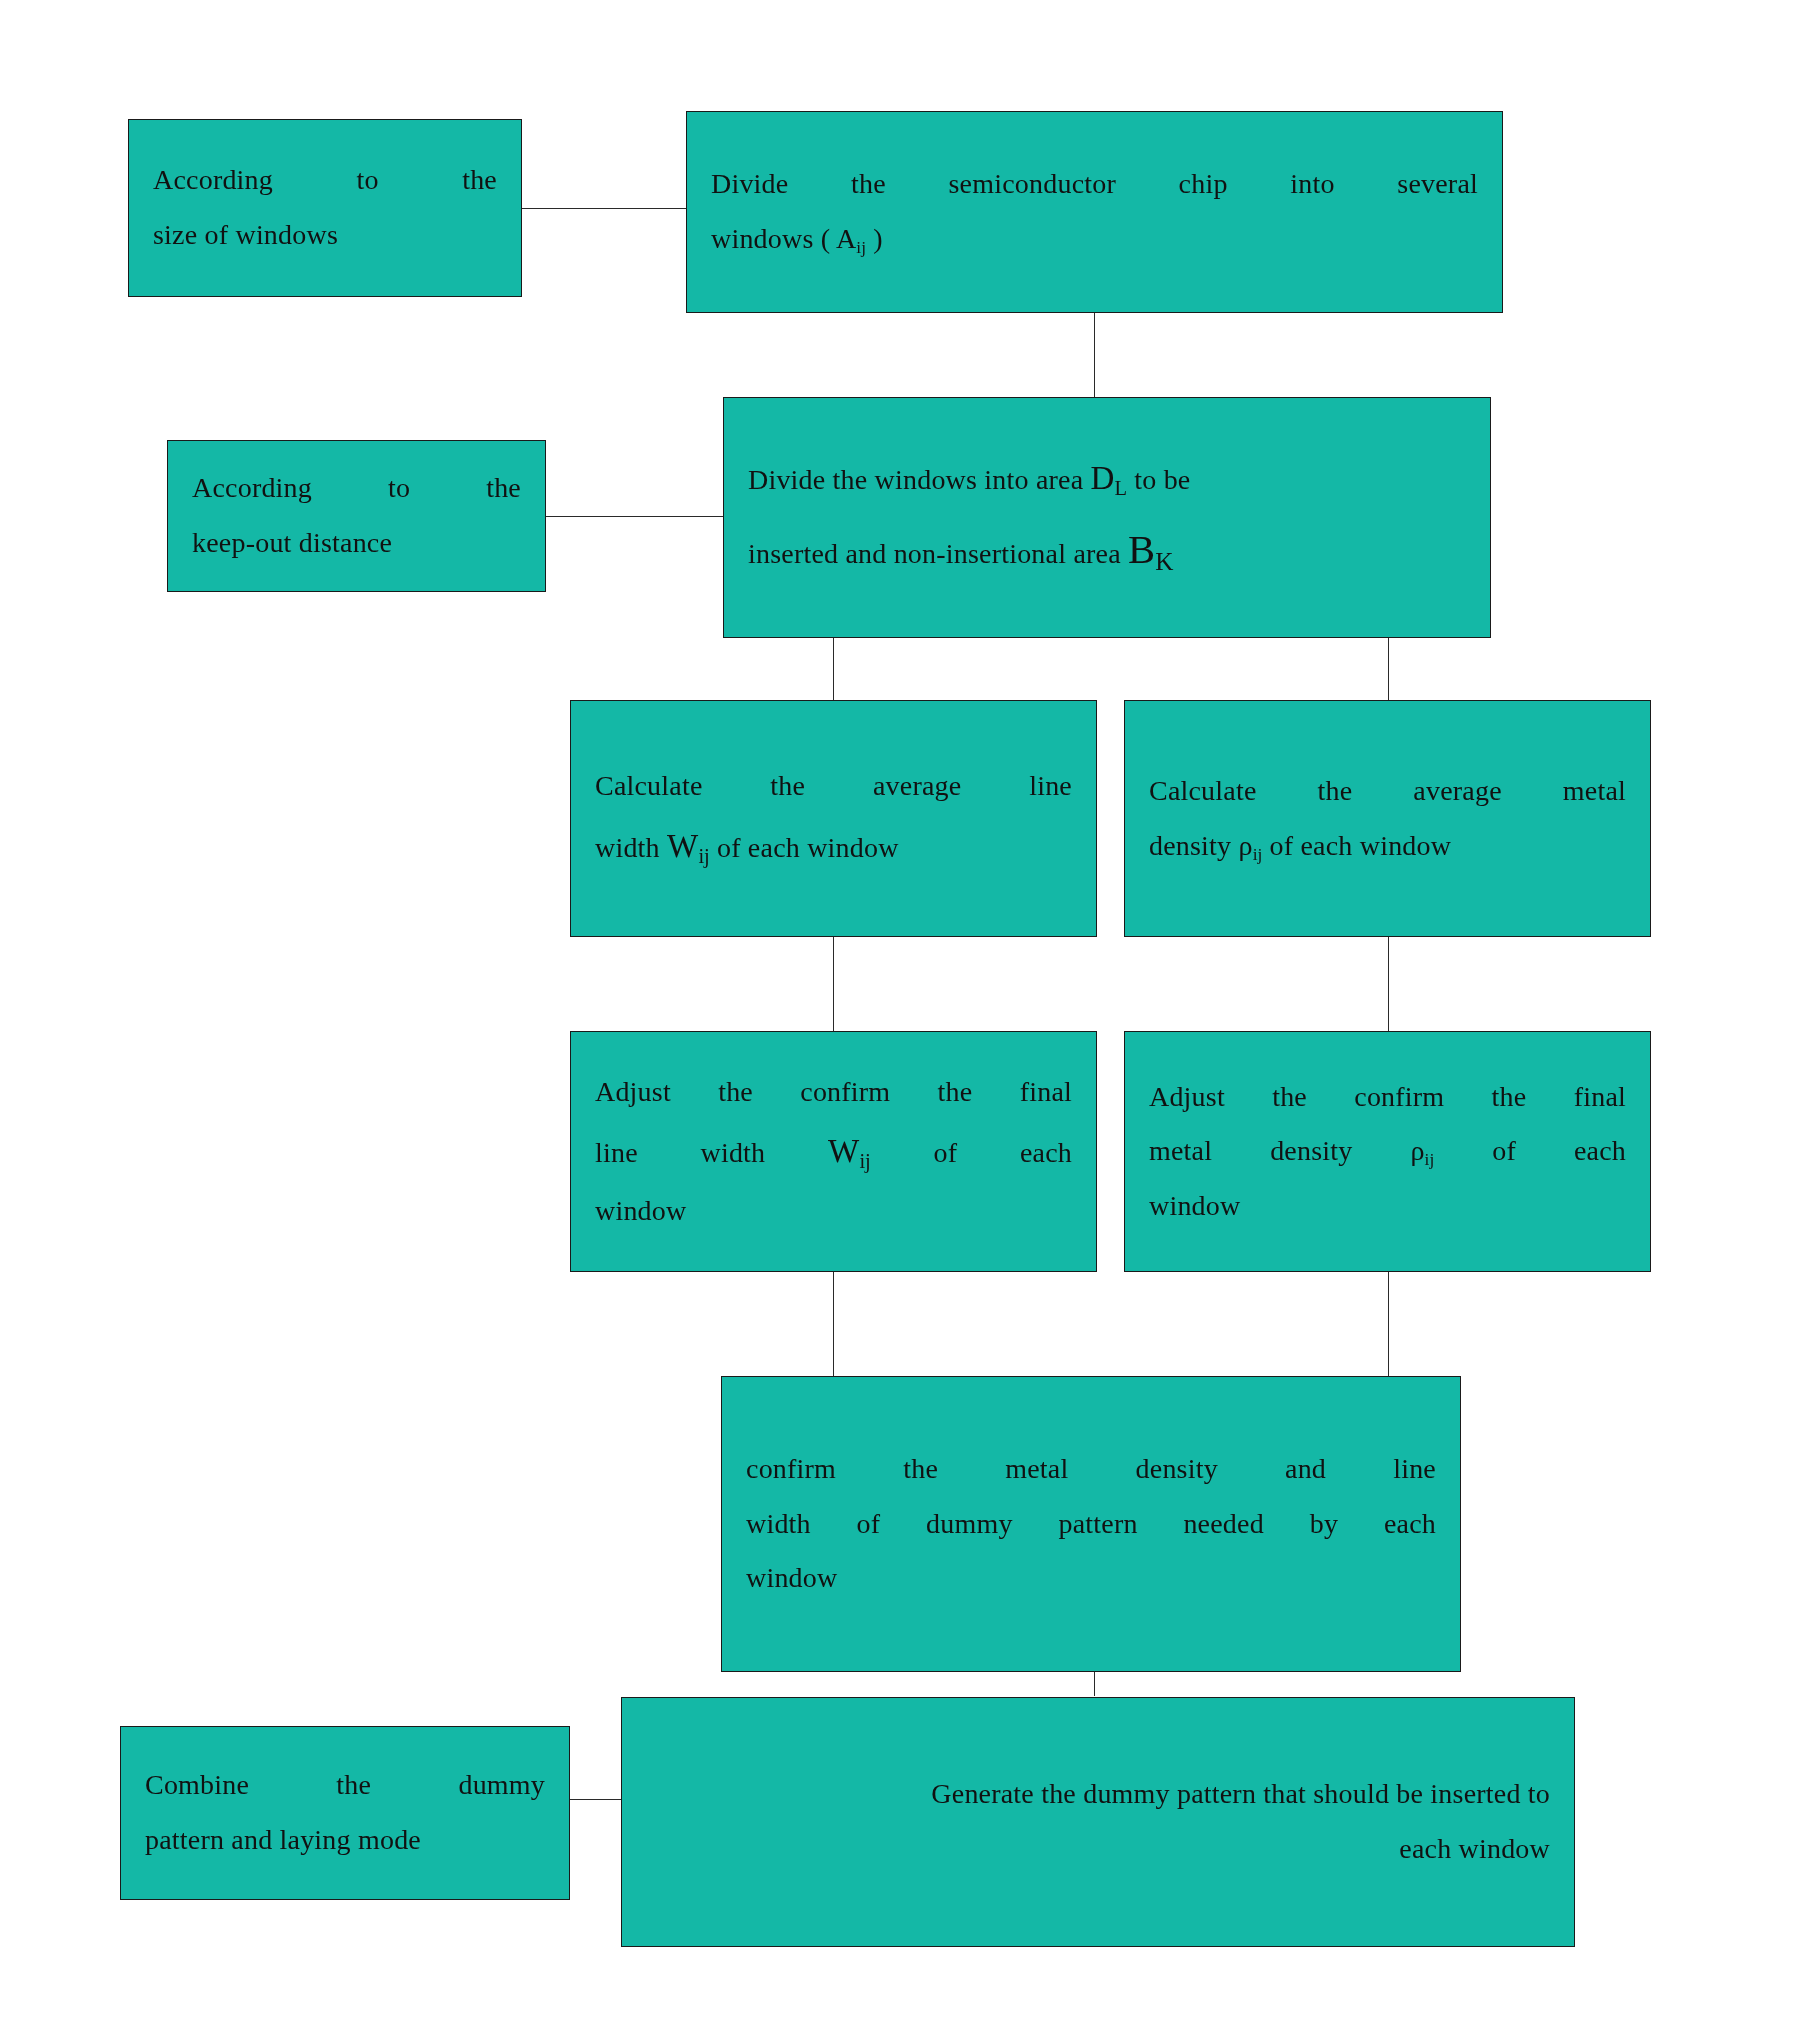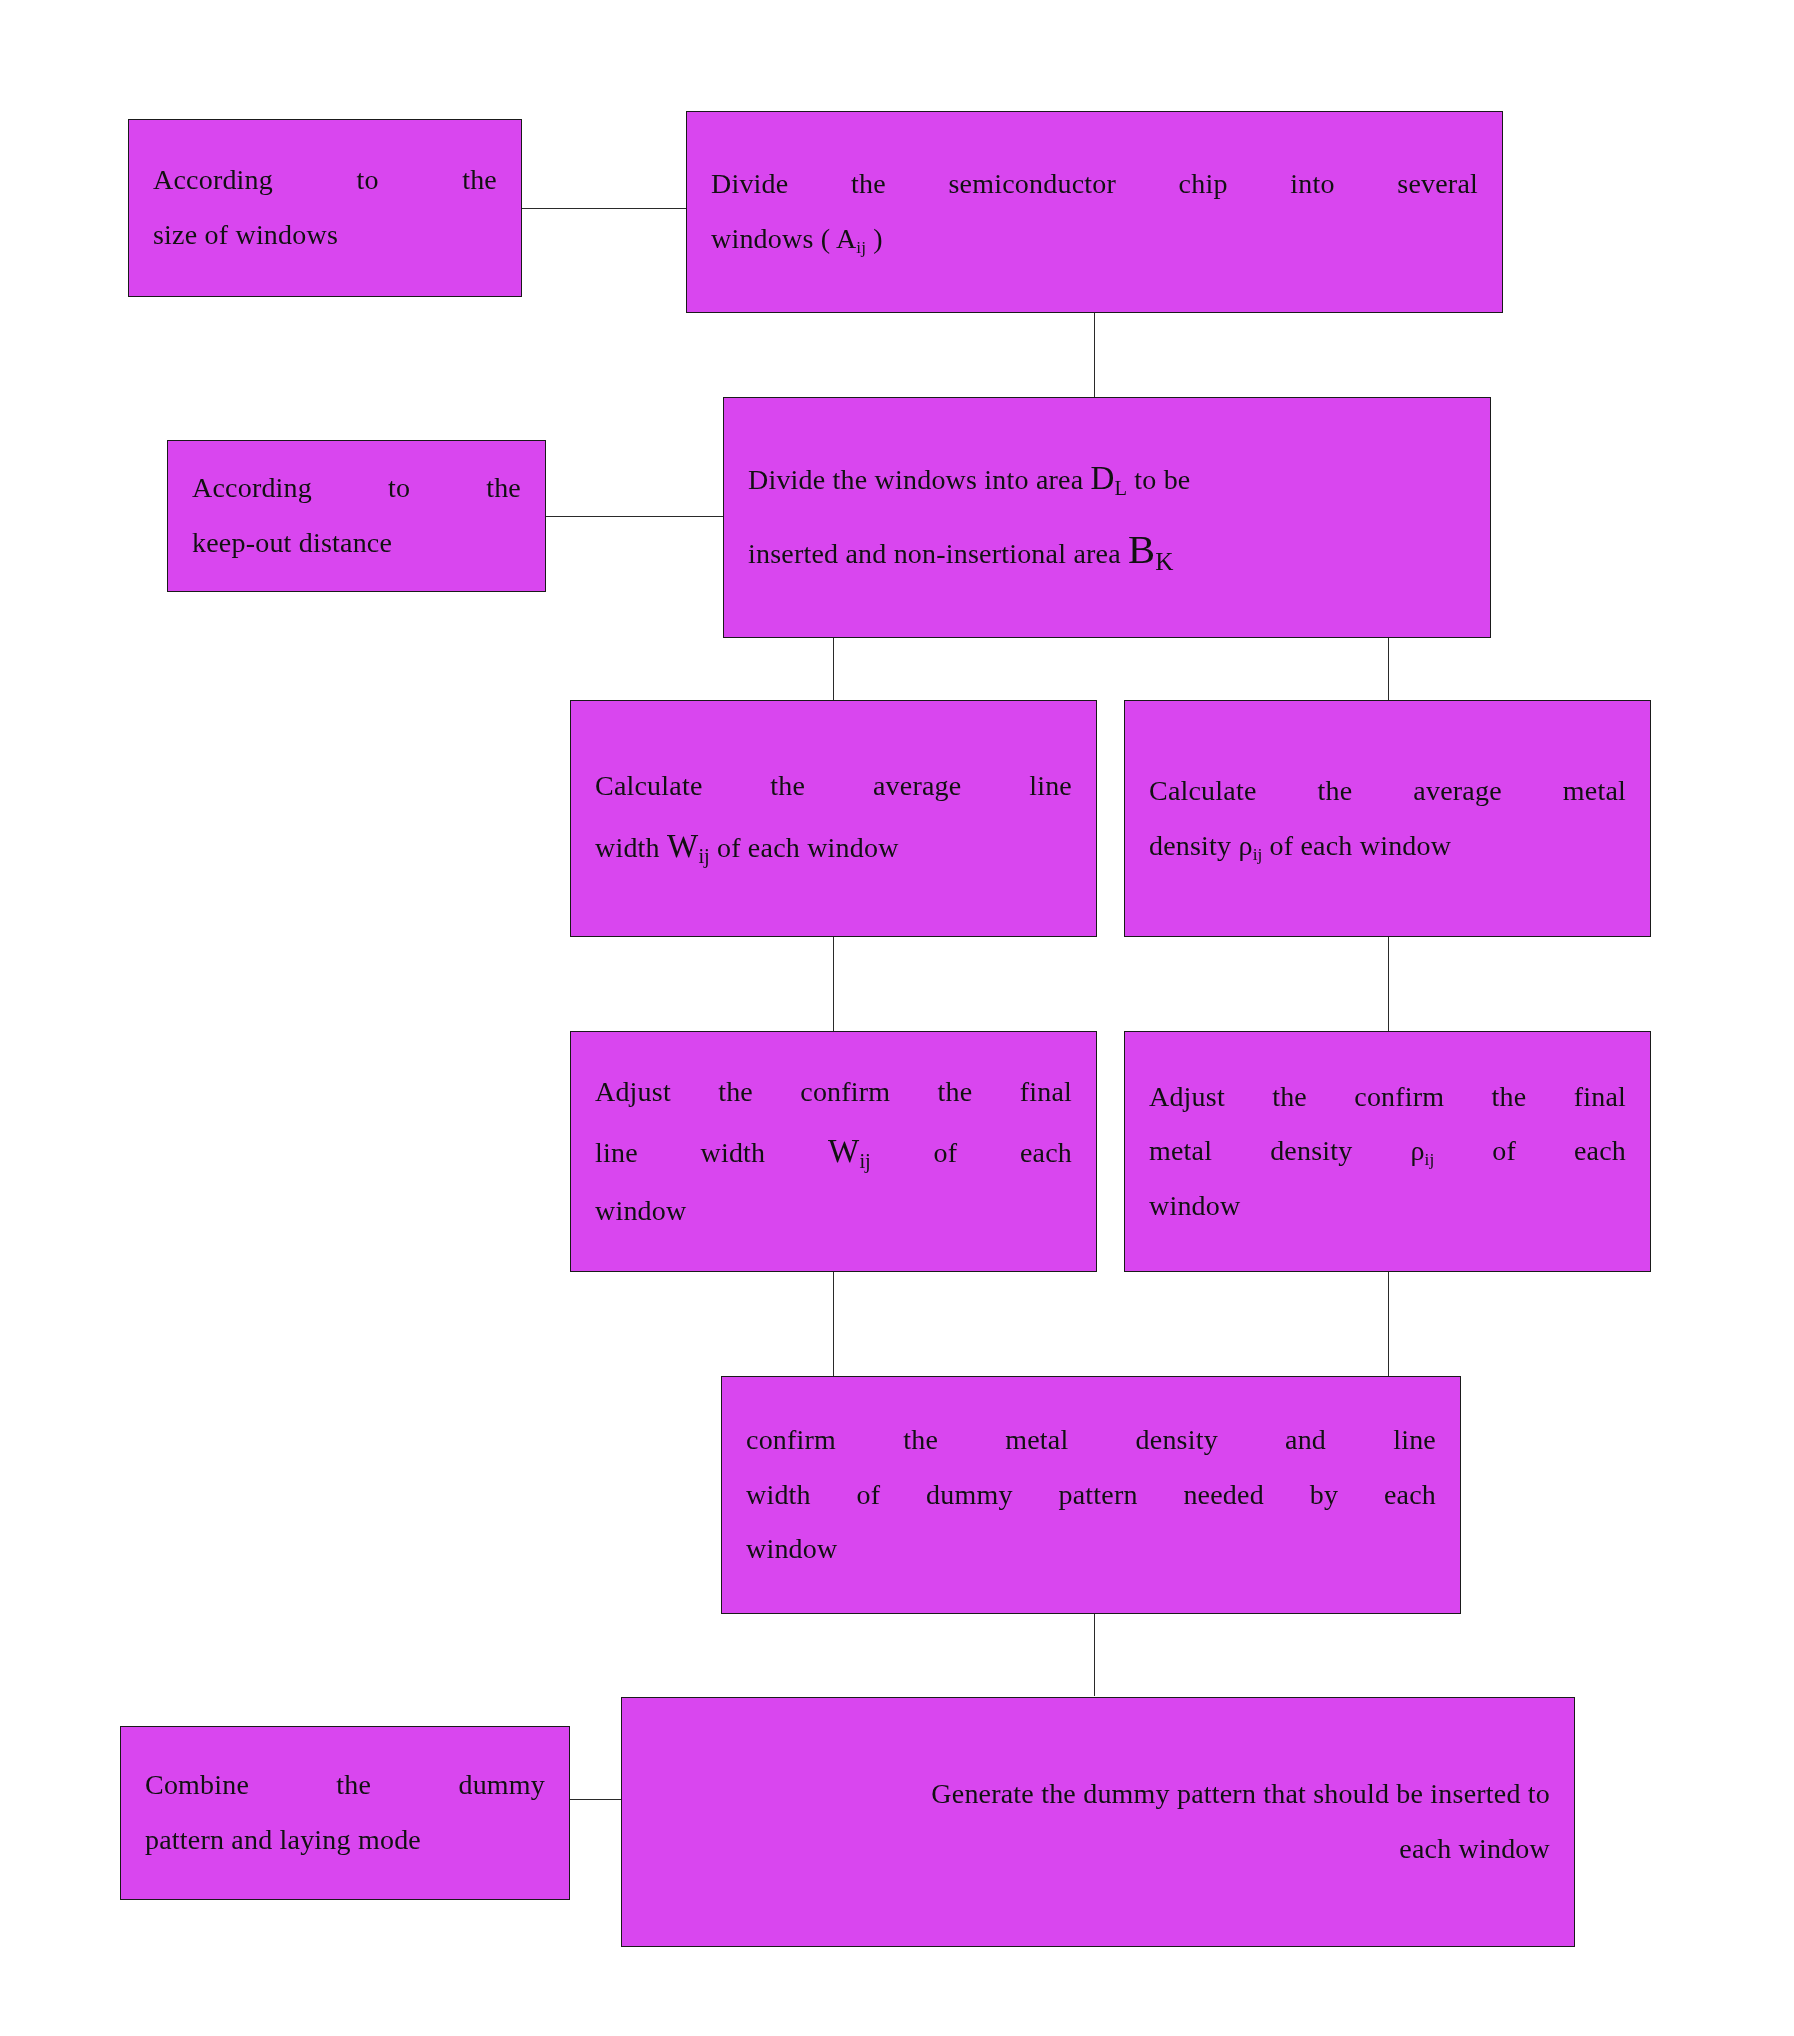--- a/index.html
+++ b/index.html
@@ -17,21 +17,21 @@
     height: 2037px;
     background: #ffffff;
     overflow: hidden;
   }
 
   
   .node {
     position: absolute;
     box-sizing: border-box;
     border: 1.9px solid #1a1a1a;
-    background: #d946ef;
+    background: #14b8a6;
     display: flex;
     flex-direction: column;
     justify-content: center;
     z-index: 3;
   }
   .node .txt {
     display: block;
     font-size: 28px;
     line-height: 1.95;
     color: #111111;
@@ -145,21 +145,21 @@
     <span class="txt"><span>line width </span><span class="var mid"><span>W</span><sub>ij</sub></span><span>  of each</span></span>
     <span class="txt lastline">window</span>
   </div>
 
   <div class="node justify" style="left:1124px; top:1031px; width:527px; height:241px;">
     <span class="txt">Adjust the confirm the final</span>
     <span class="txt"><span>metal density </span><span class="var"><span>ρ</span><sub>ij</sub></span><span>  of each</span></span>
     <span class="txt lastline">window</span>
   </div>
 
-  <div class="node justify" style="left:721px; top:1376px; width:740px; height:238px;">
+  <div class="node justify" style="left:721px; top:1376px; width:740px; height:296px;">
     <span class="txt">confirm the metal density and line</span>
     <span class="txt">width of dummy pattern needed by each</span>
     <span class="txt lastline">window</span>
   </div>
 
   <div class="node justify" style="left:120px; top:1726px; width:450px; height:174px;">
     <span class="txt">Combine the dummy</span>
     <span class="txt lastline">pattern and laying mode</span>
   </div>
 

